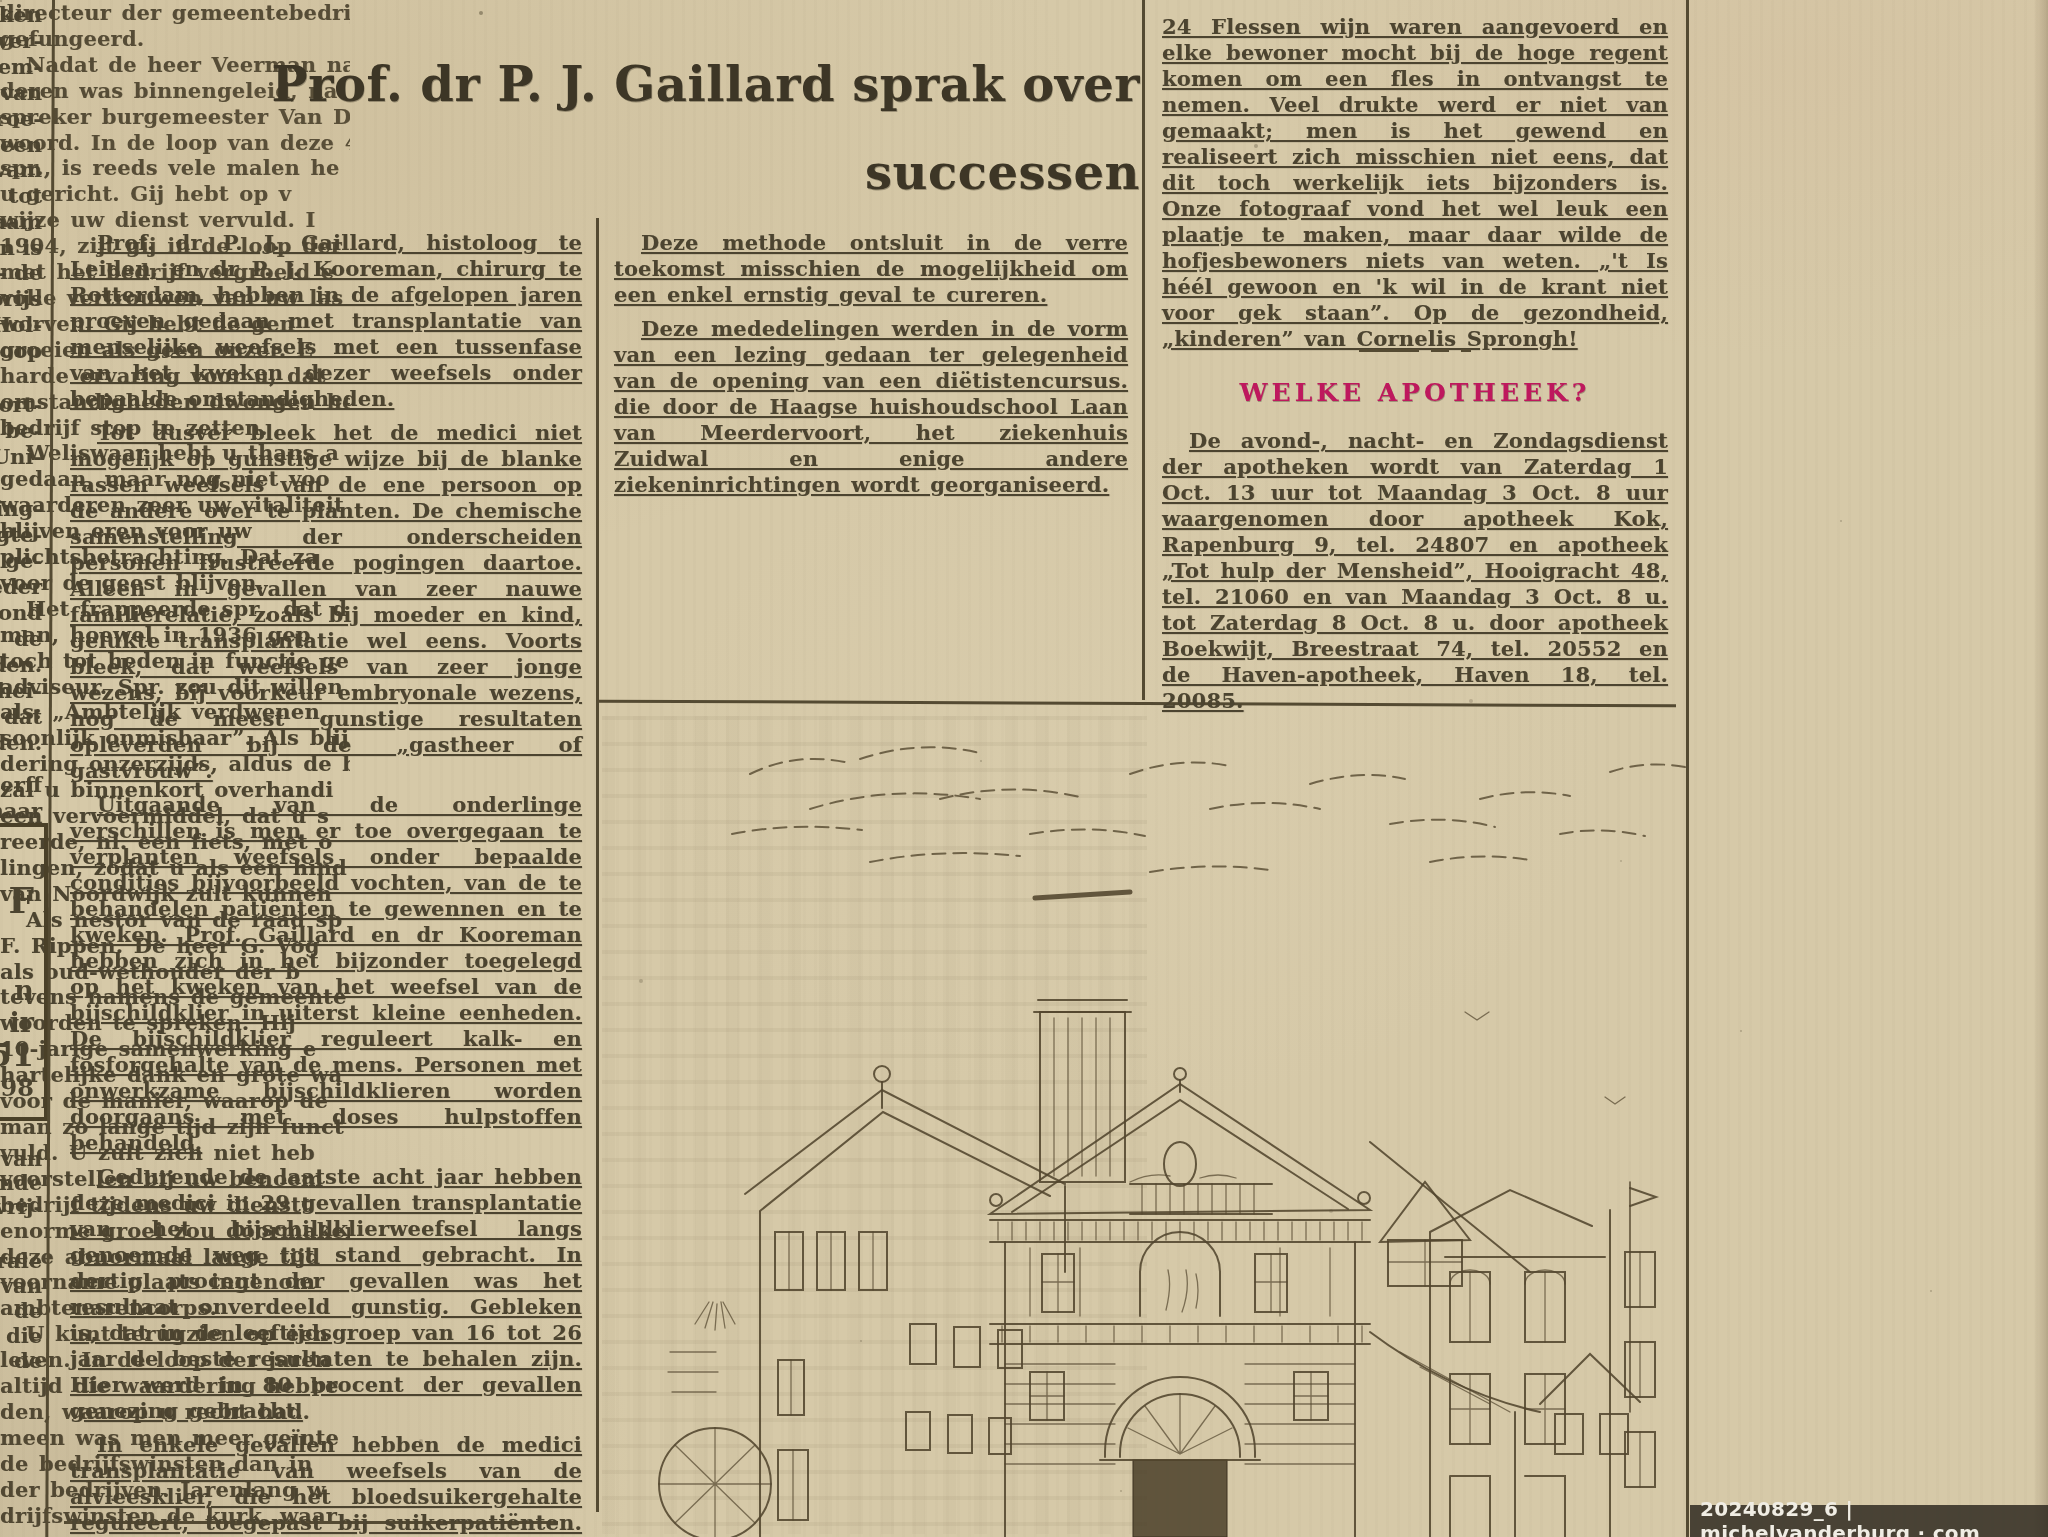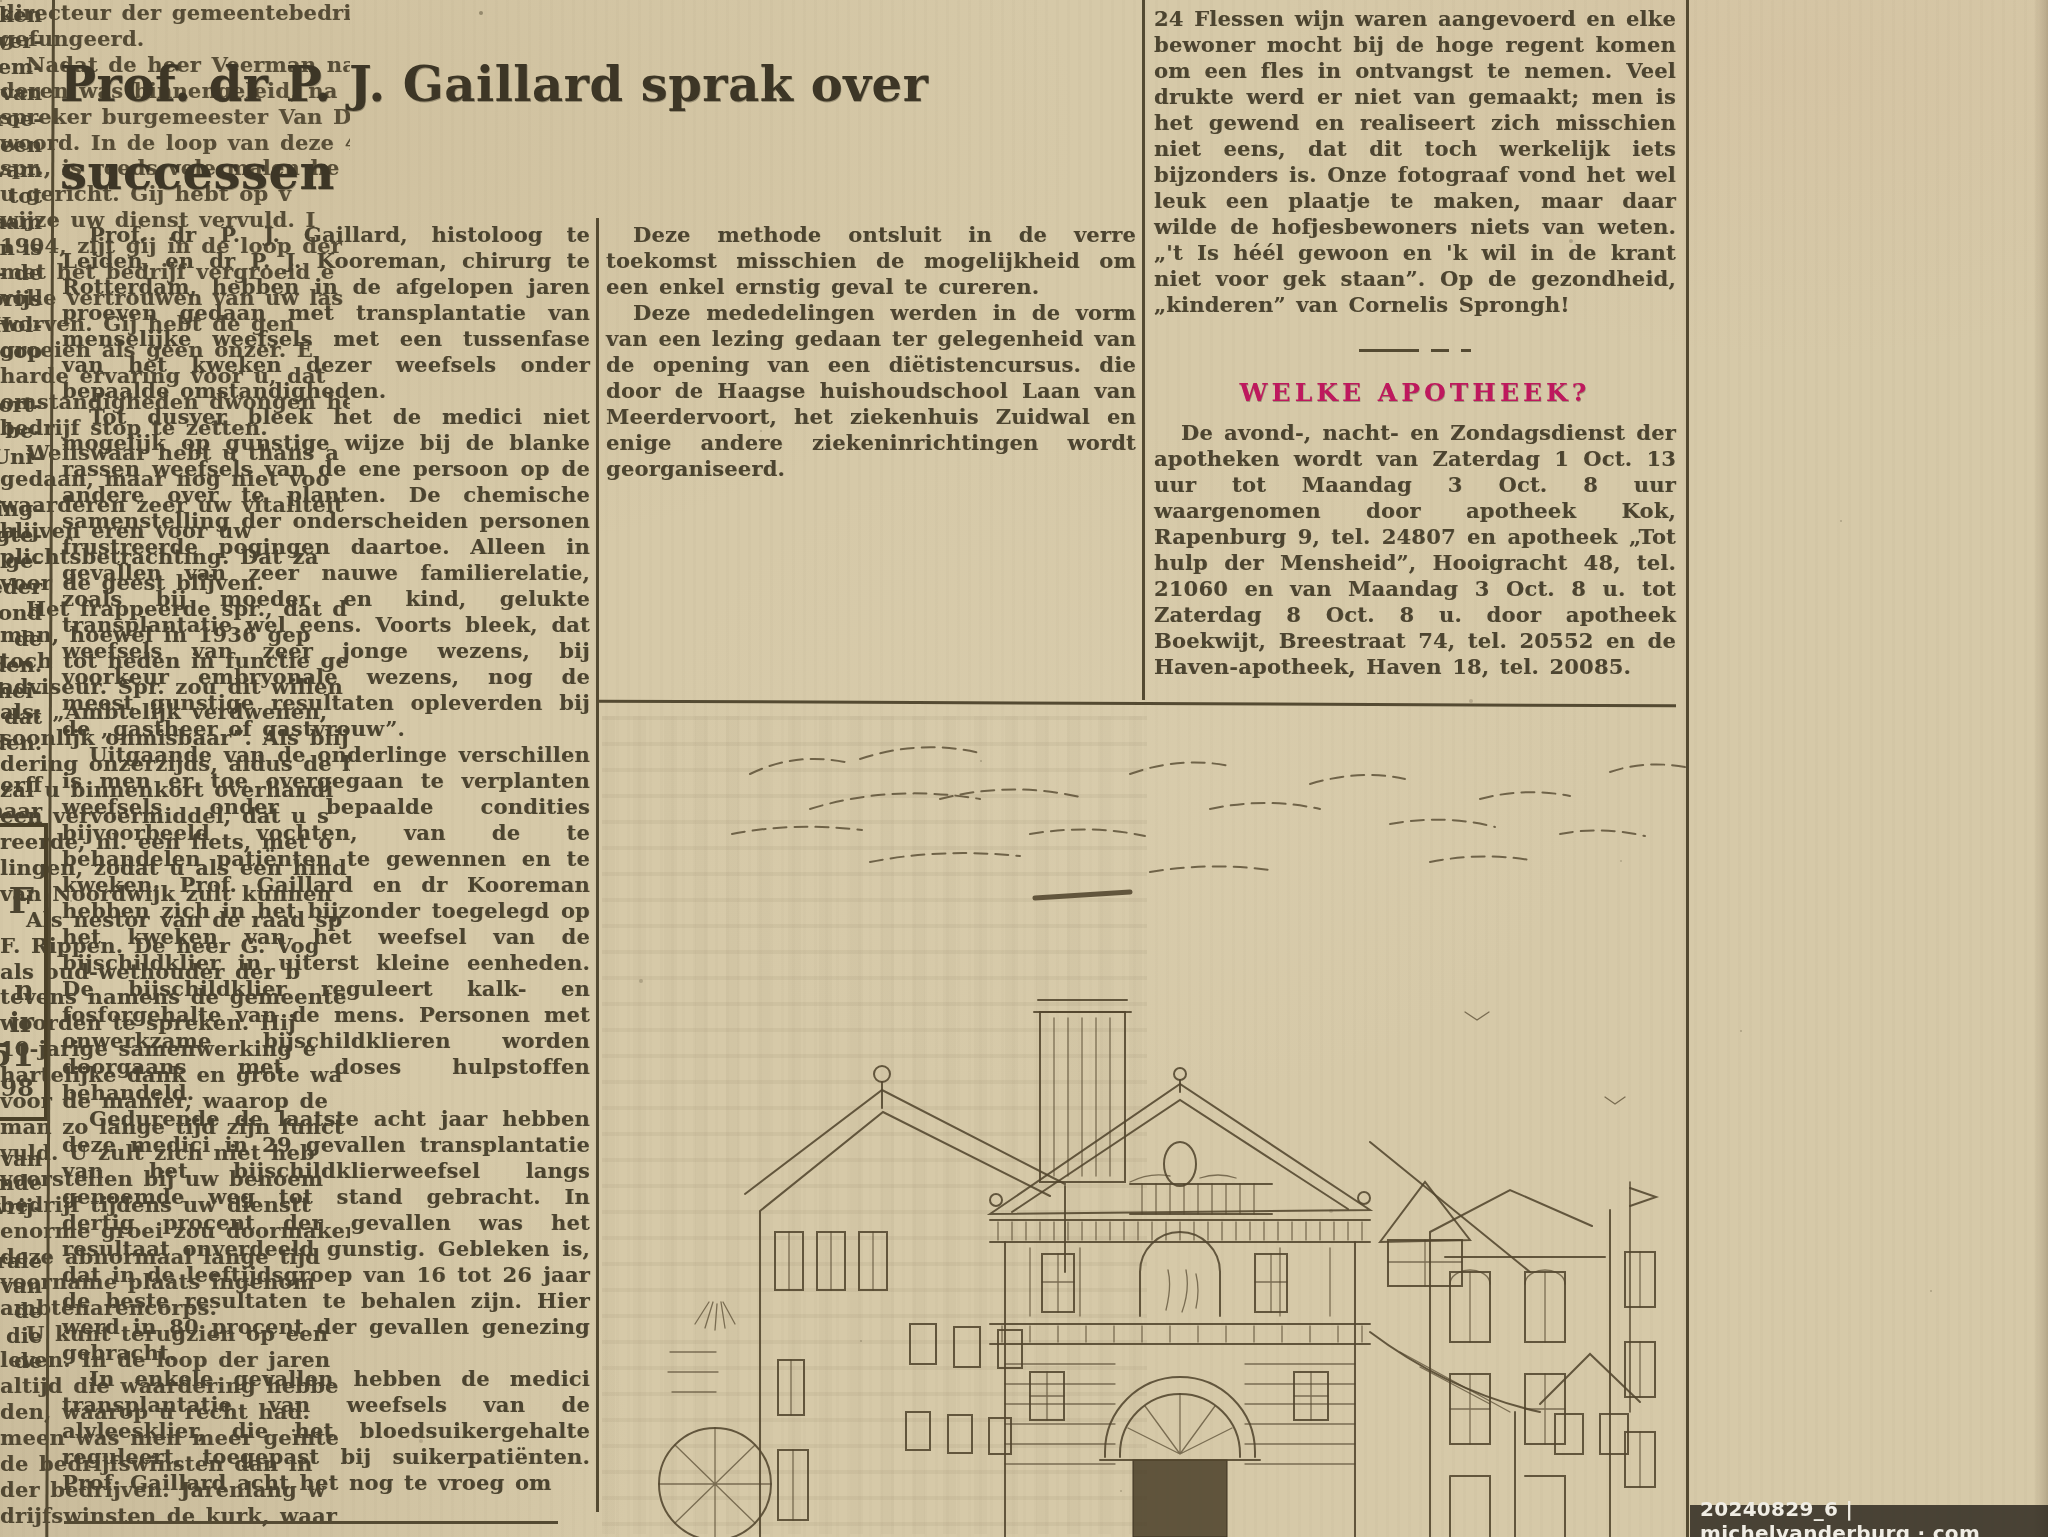--- a/index.html
+++ b/index.html
@@ -25,31 +25,31 @@
       760px 430px 0 0 rgba(76,66,45,.25), 1570px 240px 0 1px rgba(76,66,45,.30),
       1840px 520px 0 0 rgba(76,66,45,.28), 120px 640px 0 0 rgba(76,66,45,.25),
       1470px 700px 0 1px rgba(76,66,45,.22), 980px 760px 0 0 rgba(76,66,45,.3),
       640px 980px 0 1px rgba(76,66,45,.25), 1740px 1030px 0 0 rgba(76,66,45,.3),
       240px 1180px 0 0 rgba(76,66,45,.3), 1330px 1210px 0 1px rgba(76,66,45,.2),
       860px 1340px 0 0 rgba(76,66,45,.28), 1930px 1290px 0 0 rgba(76,66,45,.3),
       420px 1440px 0 1px rgba(76,66,45,.22), 1120px 1490px 0 0 rgba(76,66,45,.3),
       1620px 860px 0 0 rgba(76,66,45,.25), 70px 900px 0 0 rgba(76,66,45,.3);}
   .txt{font-weight:700;text-align:justify;letter-spacing:0.2px;word-spacing:3px;
        text-shadow:0.4px 0.4px 0 rgba(60,52,35,.30);}
-  .txt p{margin:0;text-indent:27px;}
+  .txt p{margin:8px;text-indent:27px;text-decoration:underline;}
   .txt p.noindent{text-indent:0;}
   .col{position:absolute;font-size:21px;line-height:26px;}
   #col1{left:62px;top:222px;width:528px;}
   #col2{left:606px;top:222px;width:530px;}
   #col3{left:1154px;top:6px;width:522px;}
   #col4{left:1698px;top:2px;width:350px;height:1535px;overflow:hidden;}
   #col4 .l{white-space:nowrap;font-weight:700;font-size:21px;line-height:25.9px;
            text-shadow:0.4px 0.4px 0 rgba(60,52,35,.30);letter-spacing:0.2px;word-spacing:3px;}
   #col4 .l.ind{padding-left:26px;}
-  #headline{position:absolute;left:60px;top:40px;width:1080px;text-align:left;
+  #headline{position:absolute;left:60px;top:40px;width:1080px;text-align:right;
     font-weight:700;color:#3d3626;font-size:48px;line-height:88px;letter-spacing:0.5px;
     text-shadow:0.6px 0.6px 0 rgba(50,42,28,.35);}
   .vrule{position:absolute;width:2.5px;background:#544a32;}
   .hrule{position:absolute;height:3px;background:#544a32;}
   #fragments{position:absolute;left:0;top:0;width:46px;height:1537px;text-align:right;
     font-weight:700;font-size:21px;color:#4c4430;}
   #fragments .f{position:absolute;right:4px;white-space:nowrap;
     text-shadow:0.4px 0.4px 0 rgba(60,52,35,.3);}
   #adbox{position:absolute;left:-44px;top:823px;width:84px;height:290px;
     border:4px solid #4a4028;}

